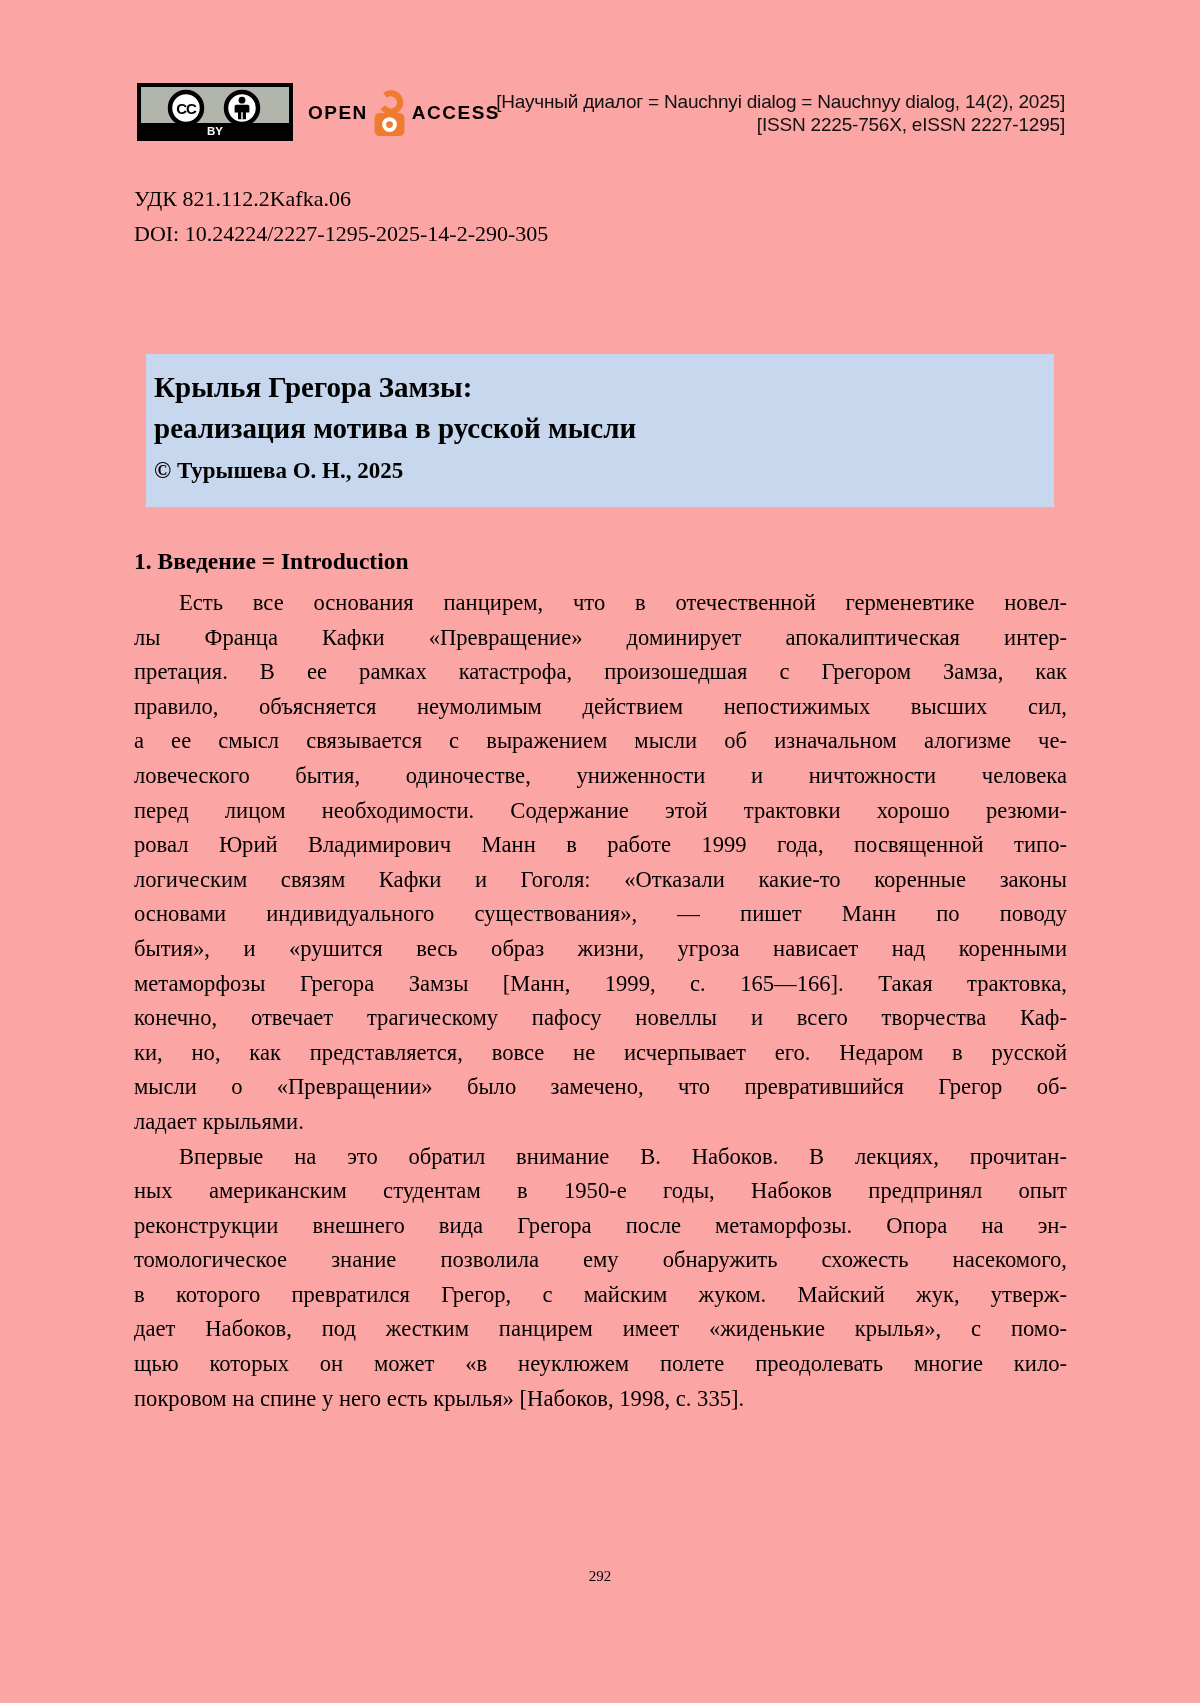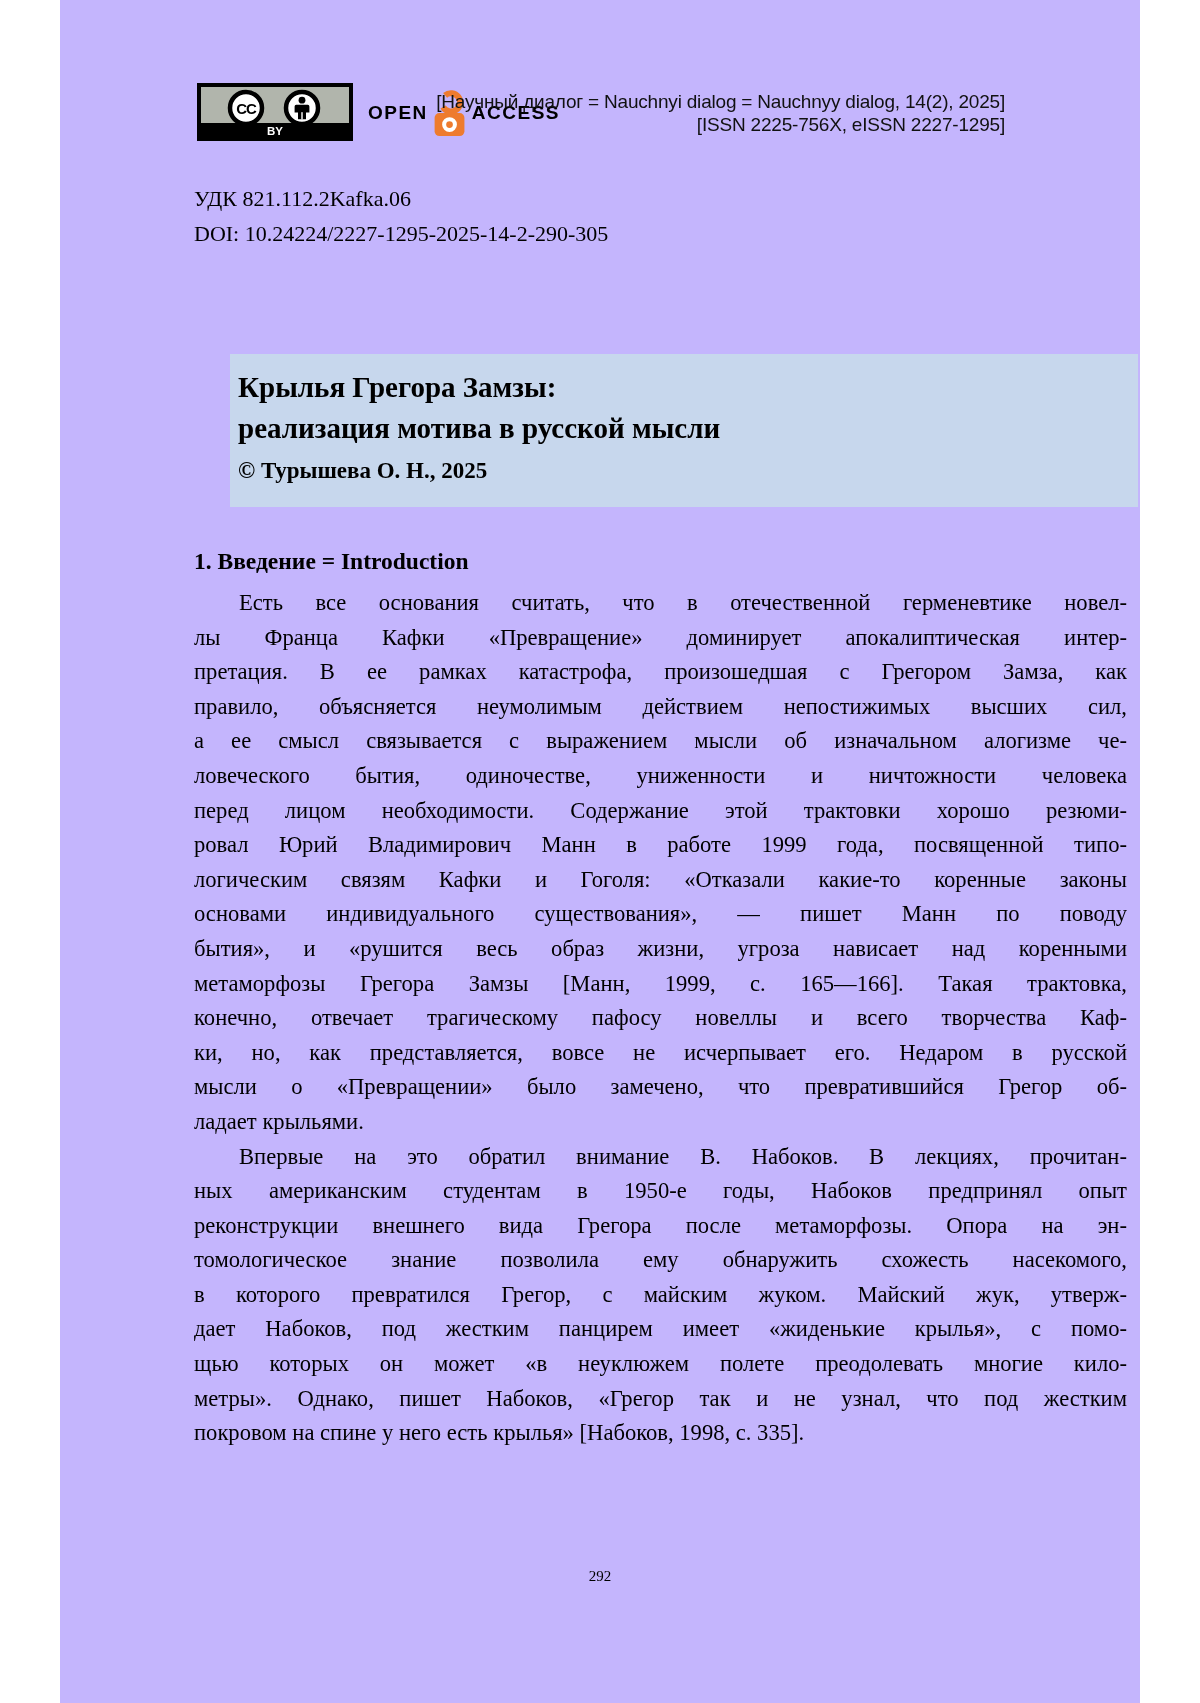--- a/index.html
+++ b/index.html
@@ -1,18 +1,18 @@
 <!DOCTYPE html>
 <html><head>
 <meta charset="utf-8">
 <style>
   html,body { margin:0; padding:0; background:#ffffff; }
   .page {
-    position:relative; width:1080px; height:1703px; margin:0 auto;
-    background:#c4b5fd; color:#000;
+    position:relative; width:1200px; height:1703px; margin:0 auto;
+    background:#fca5a5; color:#000;
     font-family:"Liberation Serif","DejaVu Serif",serif;
     overflow:hidden;
   }
 
   
   .cc-badge { position:absolute; left:137px; top:83px; width:156px; height:58px; }
   .oa-logo  { position:absolute; left:308px; top:88px; height:50px;
               display:flex; align-items:center; gap:5px; }
   .oa-word  { font-family:"Liberation Sans","DejaVu Sans",sans-serif;
               font-weight:bold; font-size:19px; letter-spacing:1.5px; color:#000; }
@@ -26,21 +26,21 @@
 
   
   .udk { position:absolute; left:134px; top:186px; font-size:22px; }
   .doi { position:absolute; left:134px; top:221px; font-size:22px; }
   .vak { position:absolute; right:150px; top:241px; text-align:right;
          font-size:22px; line-height:28.5px; }
 
   
   .title-block {
     position:absolute; left:146px; top:354px; width:908px; height:153px;
-    box-sizing:border-box; background:#c7d7ed; padding:13px 10px 0 8px;margin-left:24px;
+    box-sizing:border-box; background:#c7d7ed; padding:13px 10px 0 8px;
   }
   .title-block h1 { margin:0; font-size:29px; line-height:41px; font-weight:bold; }
   .title-author  { margin-top:9px; font-size:23px; font-weight:bold; }
 
   
   .main { position:absolute; left:134px; top:546px; width:933px; }
   .main h2 { margin:0 0 9px 0; font-size:23.5px; line-height:31px; font-weight:bold; }
   .para { margin:0; }
   .para .line {
     font-size:22.6px; line-height:34.6px; max-height:35px; overflow:hidden;
@@ -94,21 +94,21 @@
 
 
   <div class="title-block">
     <h1><span>Крылья Грегора Замзы:</span><br><span>реализация мотива в русской мысли</span></h1>
     <div class="title-author">© Турышева О. Н., 2025</div>
   </div>
 
   <div class="main">
     <h2>1. Введение = Introduction</h2>
     <div class="para">
-        <div class="line">Есть все основания считать, что в отечественной герменевтике новел-</div>
+        <div class="line">Есть все основания панцирем, что в отечественной герменевтике новел-</div>
         <div class="line">лы Франца Кафки «Превращение» доминирует апокалиптическая интер-</div>
         <div class="line">претация. В ее рамках катастрофа, произошедшая с Грегором Замза, как</div>
         <div class="line">правило, объясняется неумолимым действием непостижимых высших сил,</div>
         <div class="line">а ее смысл связывается с выражением мысли об изначальном алогизме че-</div>
         <div class="line">ловеческого бытия, одиночестве, униженности и ничтожности человека</div>
         <div class="line">перед лицом необходимости. Содержание этой трактовки хорошо резюми-</div>
         <div class="line">ровал Юрий Владимирович Манн в работе 1999 года, посвященной типо-</div>
         <div class="line">логическим связям Кафки и Гоголя: «Отказали какие-то коренные законы</div>
         <div class="line">основами индивидуального существования», — пишет Манн по поводу</div>
         <div class="line">бытия», и «рушится весь образ жизни, угроза нависает над коренными</div>
@@ -119,20 +119,19 @@
         <div class="line">ладает крыльями.</div>
       </div>
     <div class="para">
         <div class="line">Впервые на это обратил внимание В. Набоков. В лекциях, прочитан-</div>
         <div class="line">ных американским студентам в 1950-е годы, Набоков предпринял опыт</div>
         <div class="line">реконструкции внешнего вида Грегора после метаморфозы. Опора на эн-</div>
         <div class="line">томологическое знание позволила ему обнаружить схожесть насекомого,</div>
         <div class="line">в которого превратился Грегор, с майским жуком. Майский жук, утверж-</div>
         <div class="line">дает Набоков, под жестким панцирем имеет «жиденькие крылья», с помо-</div>
         <div class="line">щью которых он может «в неуклюжем полете преодолевать многие кило-</div>
-        <div class="line">метры». Однако, пишет Набоков, «Грегор так и не узнал, что под жестким</div>
         <div class="line">покровом на спине у него есть крылья» [Набоков, 1998, с. 335].</div>
       </div>
   </div>
 
   <div class="pagenum">292</div>
 
 </div>
 
 </body></html>

